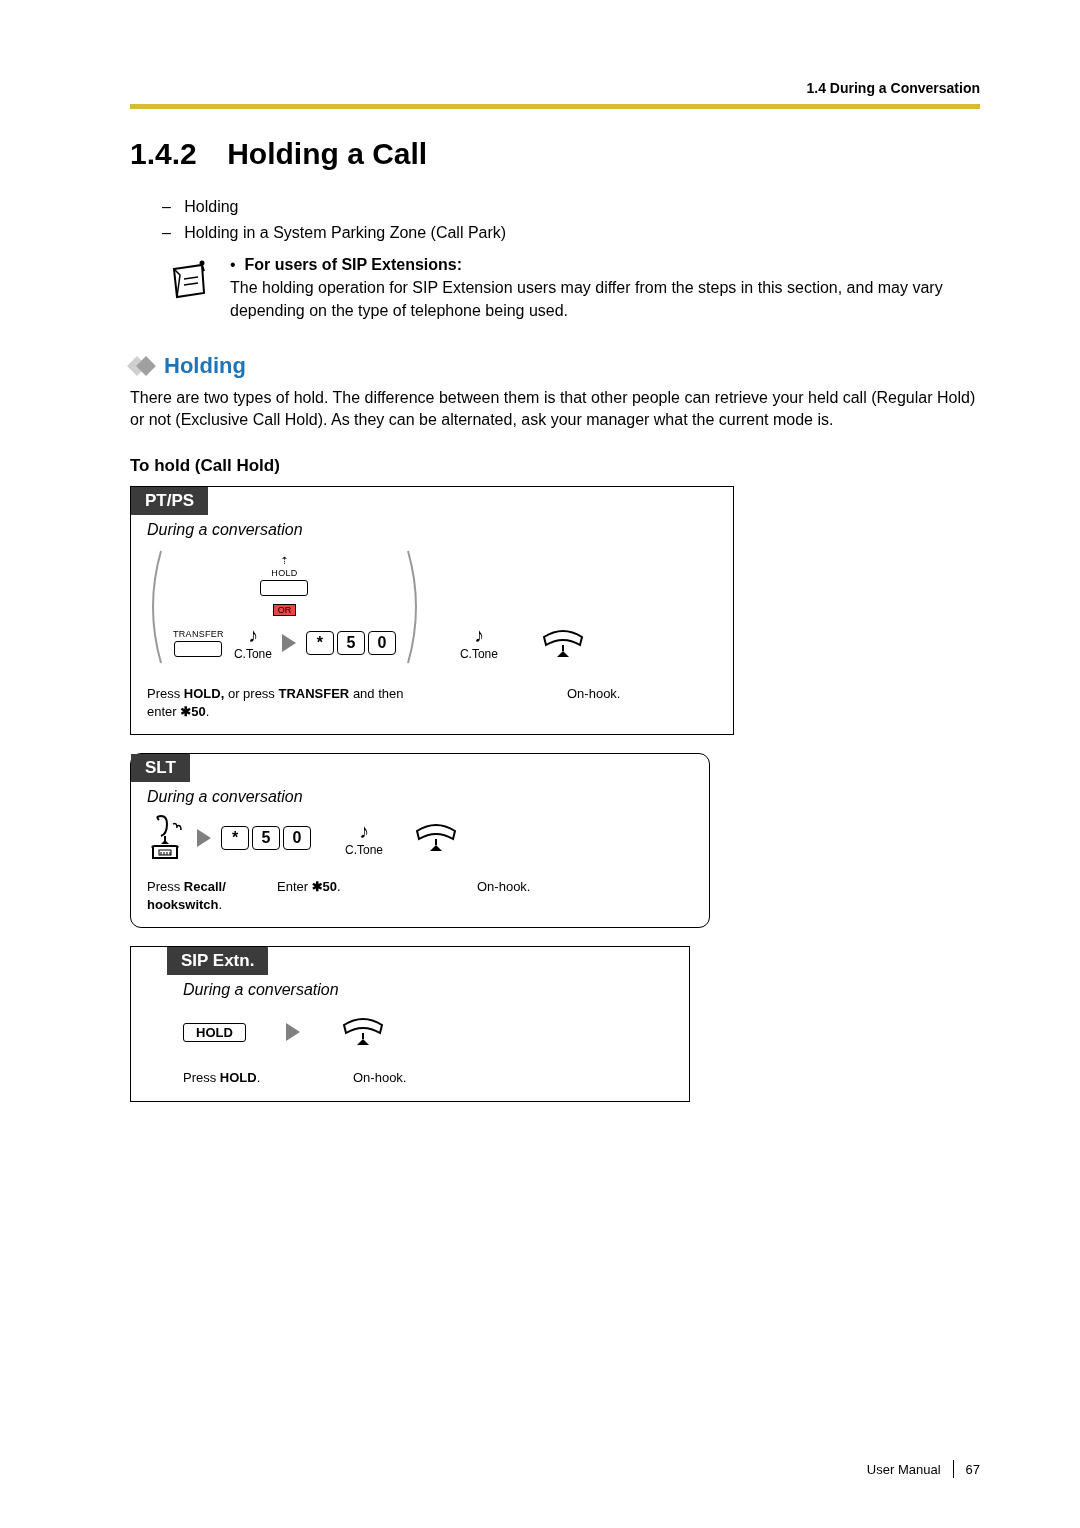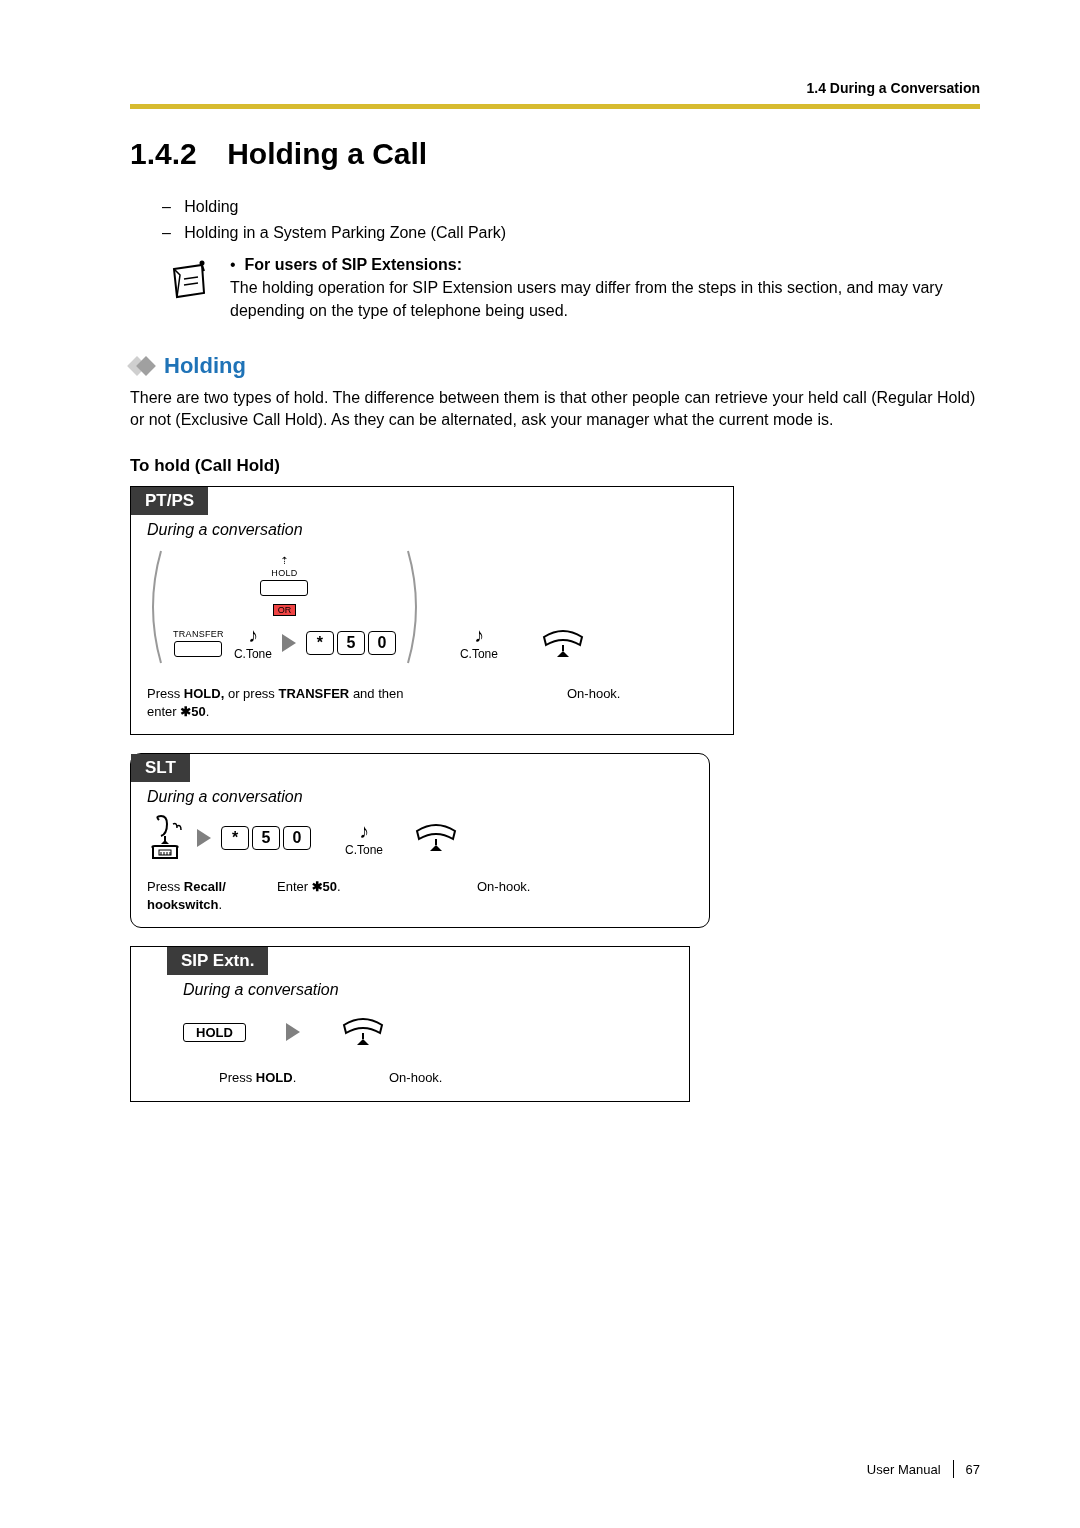--- a/index.html
+++ b/index.html
@@ -378,21 +378,21 @@
         <div class="tri"></div>
         <div style="width:20px;"></div>
         <div class="flow-col">
           <svg class="onhook-svg" viewBox="0 0 46 34">
             <path d="M4 10 Q23 -2 42 10 L40 18 Q23 8 6 18 Z" fill="none" stroke="#000" stroke-width="2"></path>
             <path d="M23 18 L23 24" stroke="#000" stroke-width="2"></path>
             <path d="M17 30 L29 30 L23 24 Z" fill="#000"></path>
           </svg>
         </div>
       </div>
-      <div style="display:flex; gap:20px; margin-top:10px;margin-left:36px;">
+      <div style="display:flex; gap:20px; margin-top:10px;">
         <div class="caption" style="width:120px;">
           <span>Press </span><b>HOLD</b><span>.</span>
         </div>
         <div class="caption" style="margin-left:30px;">On-hook.</div>
       </div>
     </div>
   </div>
 
   <div class="footer">
     <span>User Manual</span>

